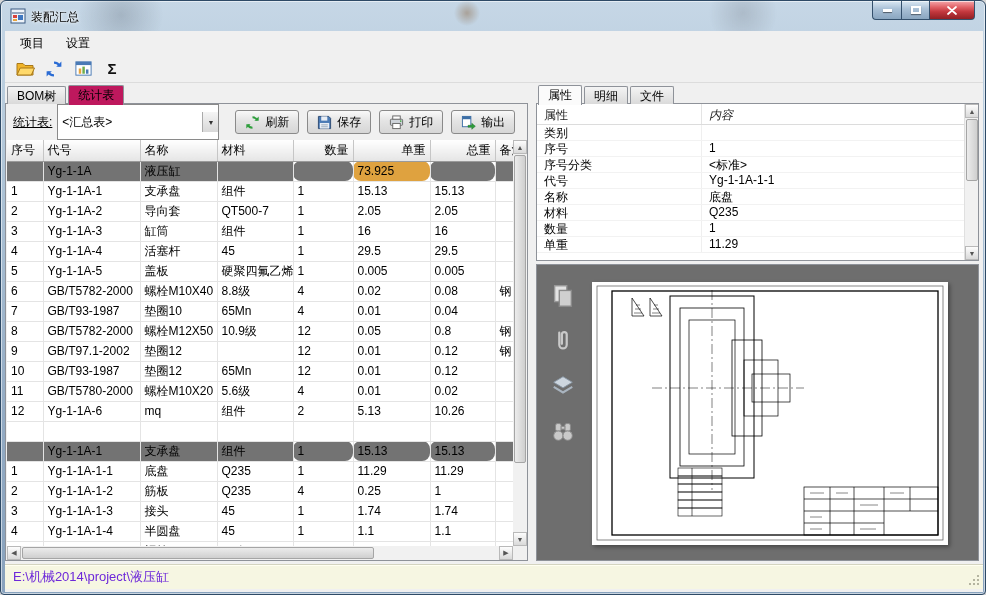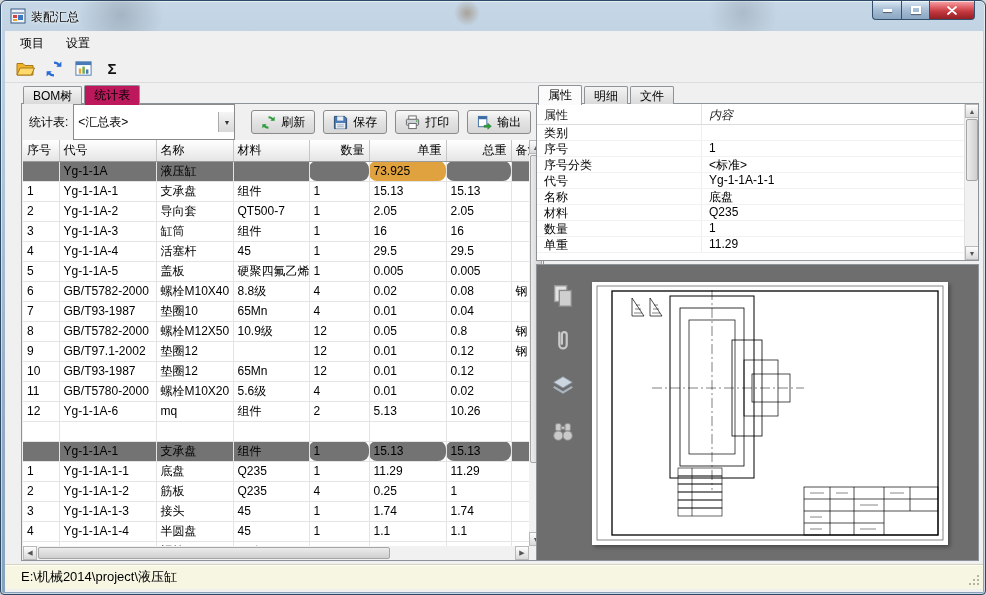--- a/index.html
+++ b/index.html
@@ -46,35 +46,35 @@
   .menu-item { padding:3px 11px; cursor:default; }
 
   .toolbar { position:absolute; left:0; top:24px; width:100%; height:28px;
     background:#f0f0f0; border-bottom:1px solid #dcdcdc;
     display:flex; align-items:center; gap:5px; padding-left:8px; }
   .tool-btn { width:24px; height:24px; border:1px solid transparent; background:transparent;
     display:flex; align-items:center; justify-content:center; cursor:default; }
   .sigma { font-size:15px; font-weight:bold; color:#111; }
 
   
-  .left-panel  { position:absolute; left:16px;  top:53px; width:523px; height:477px; }
+  .left-panel  { position:absolute; left:0;  top:53px; width:523px; height:477px; }
   .right-panel { position:absolute; left:531px; top:53px; width:443px; height:477px; }
   .tabs { display:flex; align-items:flex-end; height:20px; padding-left:2px; position:relative; z-index:2; }
   .tab { height:18px; padding:1px 9px 0; margin-right:2px; border:1px solid #8e9299;
     border-bottom:none; border-radius:2px 2px 0 0;
     background:linear-gradient(#f4f4f4,#dadada); cursor:default; }
   .tab.active { height:20px; position:relative; top:1px; background:#be185d; z-index:3; }
   .right-panel .tab.active { background:#fbfbfb; }
 
   .panel-content { position:absolute; left:0; top:19px; right:0; bottom:0;
     border:1px solid #8e9299; background:#f0f0f0; }
 
   
   .controls-row { position:absolute; left:7px; top:6px; height:24px; display:flex; align-items:center; }
-  .ctl-label { margin-right:5px; }
+  .ctl-label { margin-right:5px;text-decoration:underline; }
   .dropdown { width:162px; height:36px; border:1px solid #8a8a8a; background:#fff;
     display:flex; align-items:center; margin-right:16px; cursor:default; }
   .dd-value { flex:1; padding-left:4px; overflow:hidden; white-space:nowrap; }
   .dd-btn { width:16px; height:20px; border-left:1px solid #aaa;
     background:linear-gradient(#f5f5f5,#d8d8d8); font-size:7px; color:#333;
     display:flex; align-items:center; justify-content:center; }
   .btn { display:inline-flex; align-items:center; gap:5px; height:24px; padding:0 9px;
     margin-right:8px; border:1px solid #8a8a8a; border-radius:3px;
     background:linear-gradient(#f9f9f9,#e4e4e4 45%,#d6d6d6); font-size:12px;
     font-family:inherit; cursor:default; }
@@ -134,21 +134,21 @@
   .preview-strip { position:absolute; left:0; top:0; width:52px; height:100%;
     display:flex; flex-direction:column; align-items:center; padding-top:16px; gap:15px; }
   .pv-icon { width:30px; height:30px; display:flex; align-items:center; justify-content:center; cursor:default; }
   .drawing { position:absolute; left:55px; top:17px; width:356px; height:263px;
     background:#fff; box-shadow:2px 2px 4px rgba(0,0,0,.35); }
 
   
   .statusbar { position:absolute; left:0; top:533px; width:978px; height:25px;
     background:#f6f6e2; border-top:1px solid #d4d4c0;
     box-shadow:inset 0 1px 0 #fffff2; display:flex; align-items:center; }
-  .status-path { color:#000000; padding-left:16px; font-size:13px; }
+  .status-path { color:#6d28d9; padding-left:8px; font-size:13px; }
   .resize-grip { position:absolute; right:2px; bottom:2px; width:13px; height:13px; }
 </style>
 </head>
 <body>
 
 <div class="window">
 
   <div class="titlebar">
     <div class="app-icon">
       <svg width="16" height="16" viewBox="0 0 16 16">

